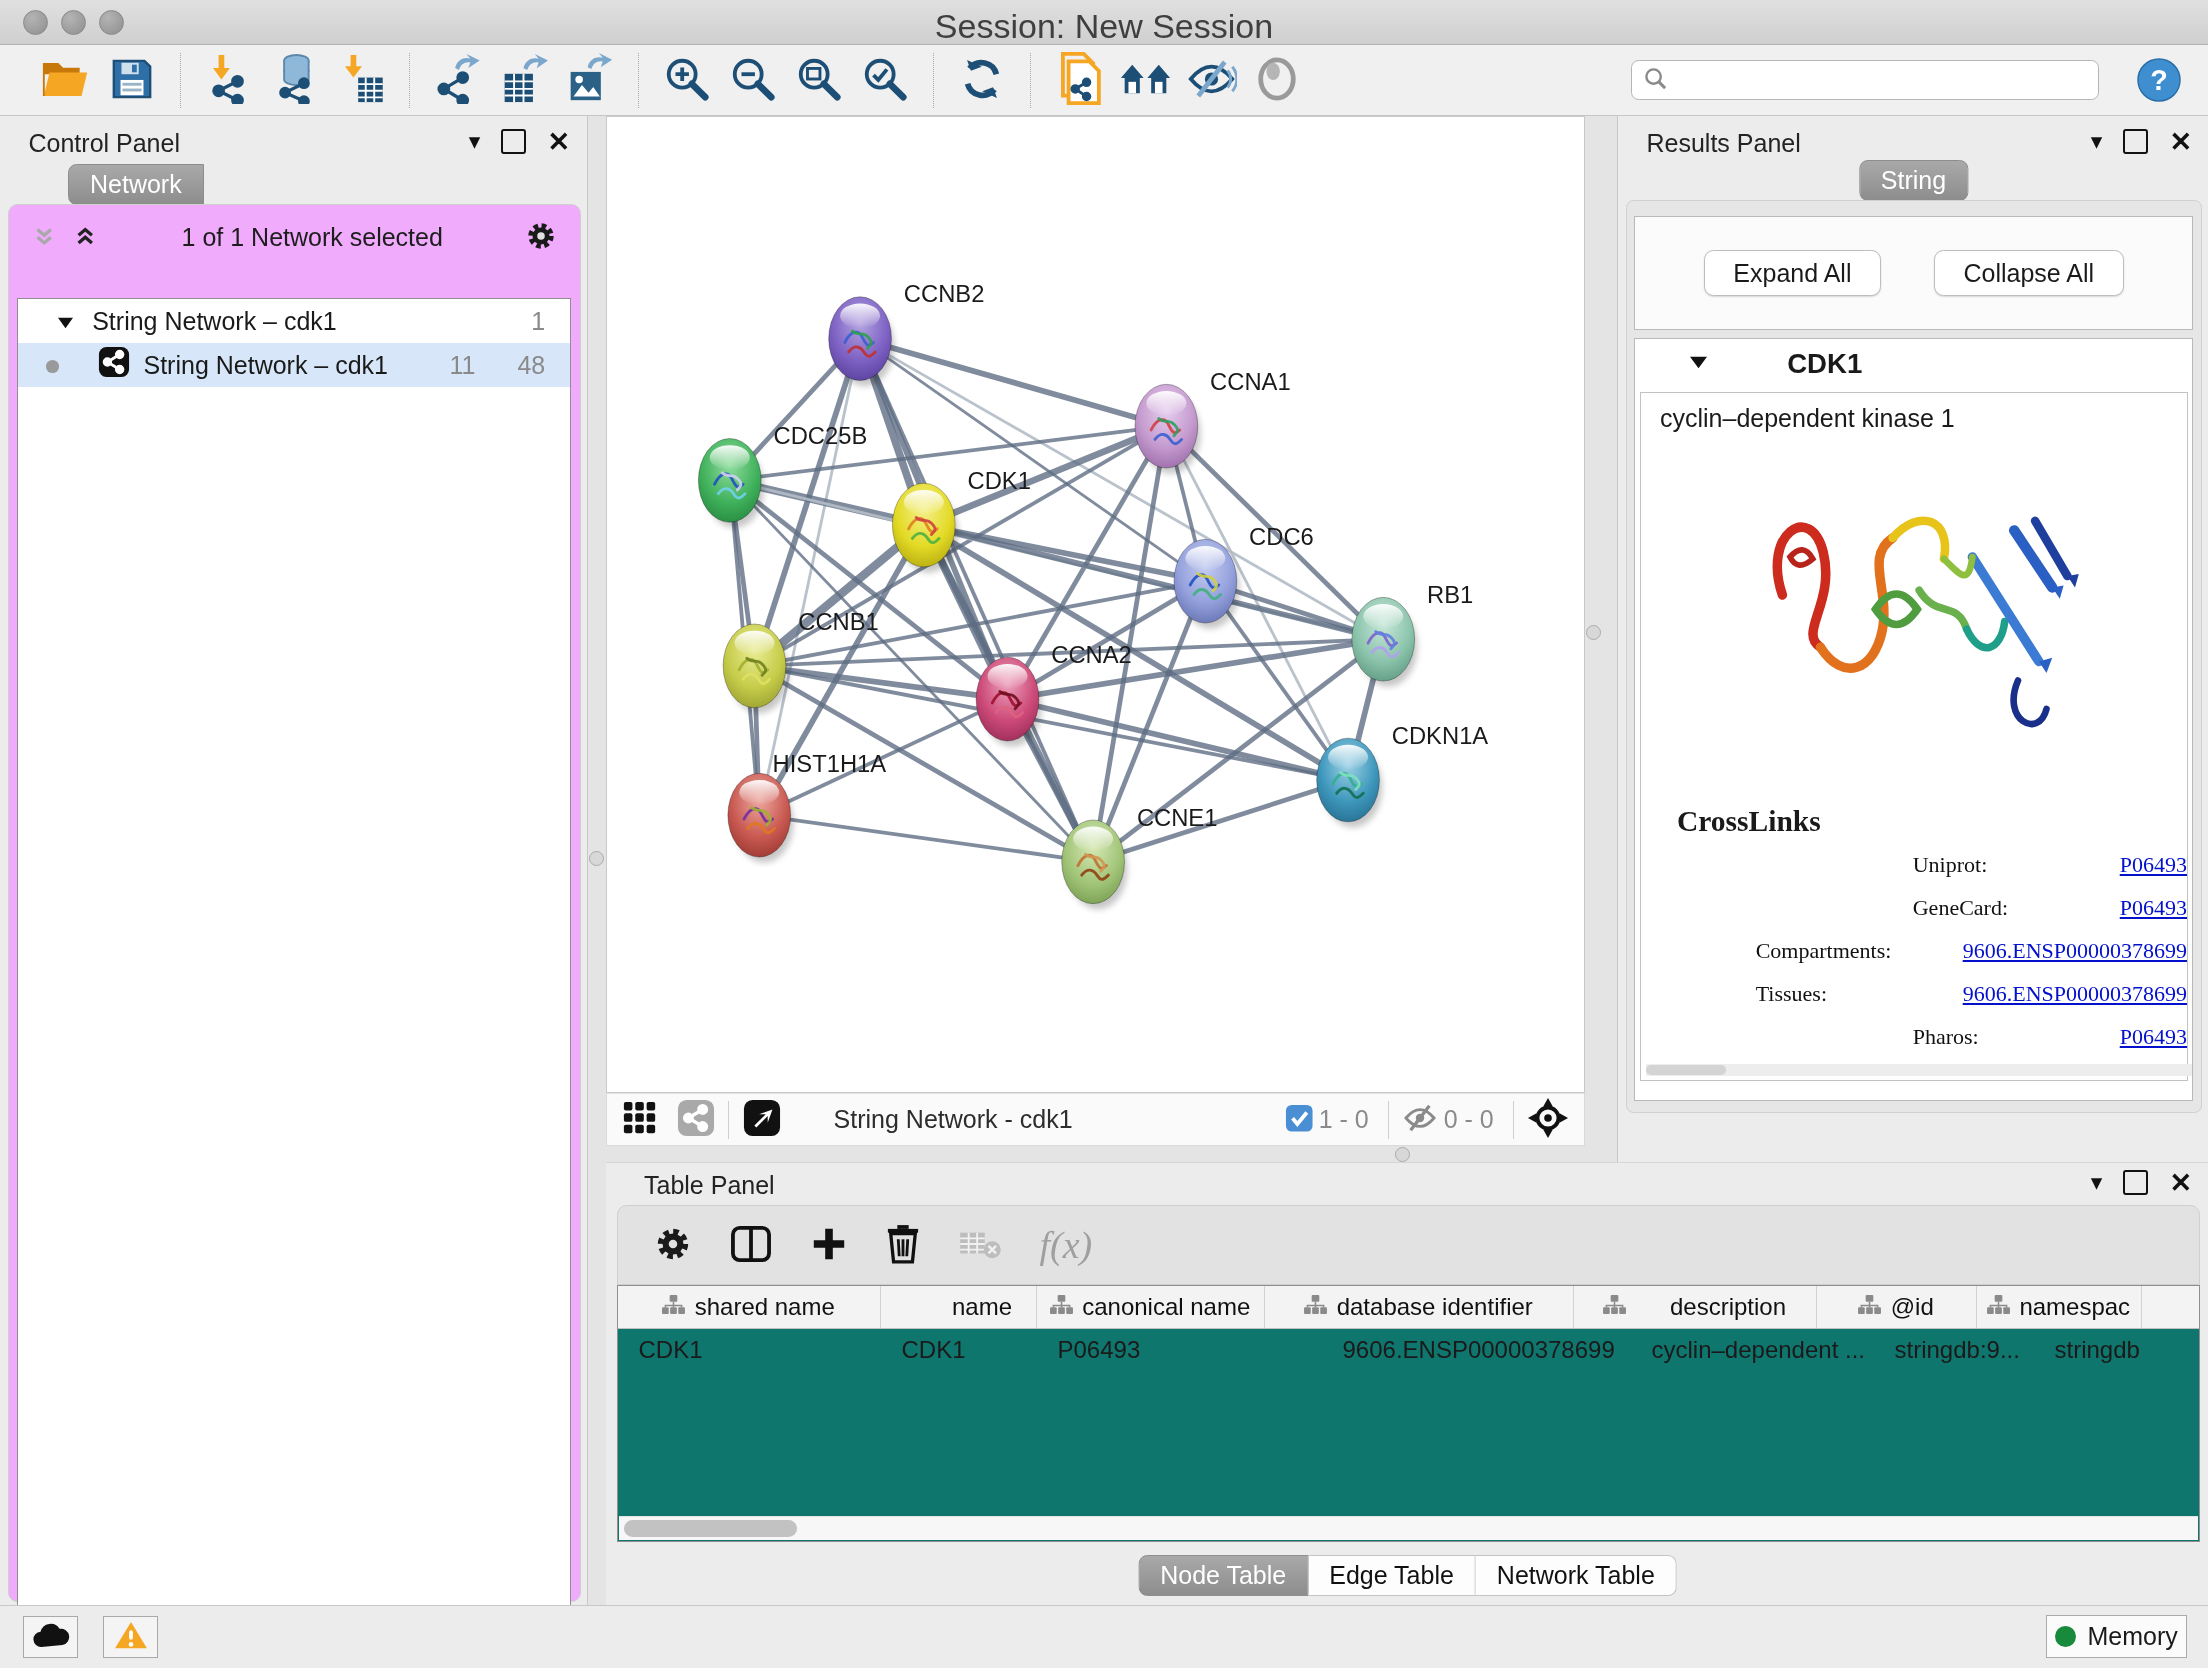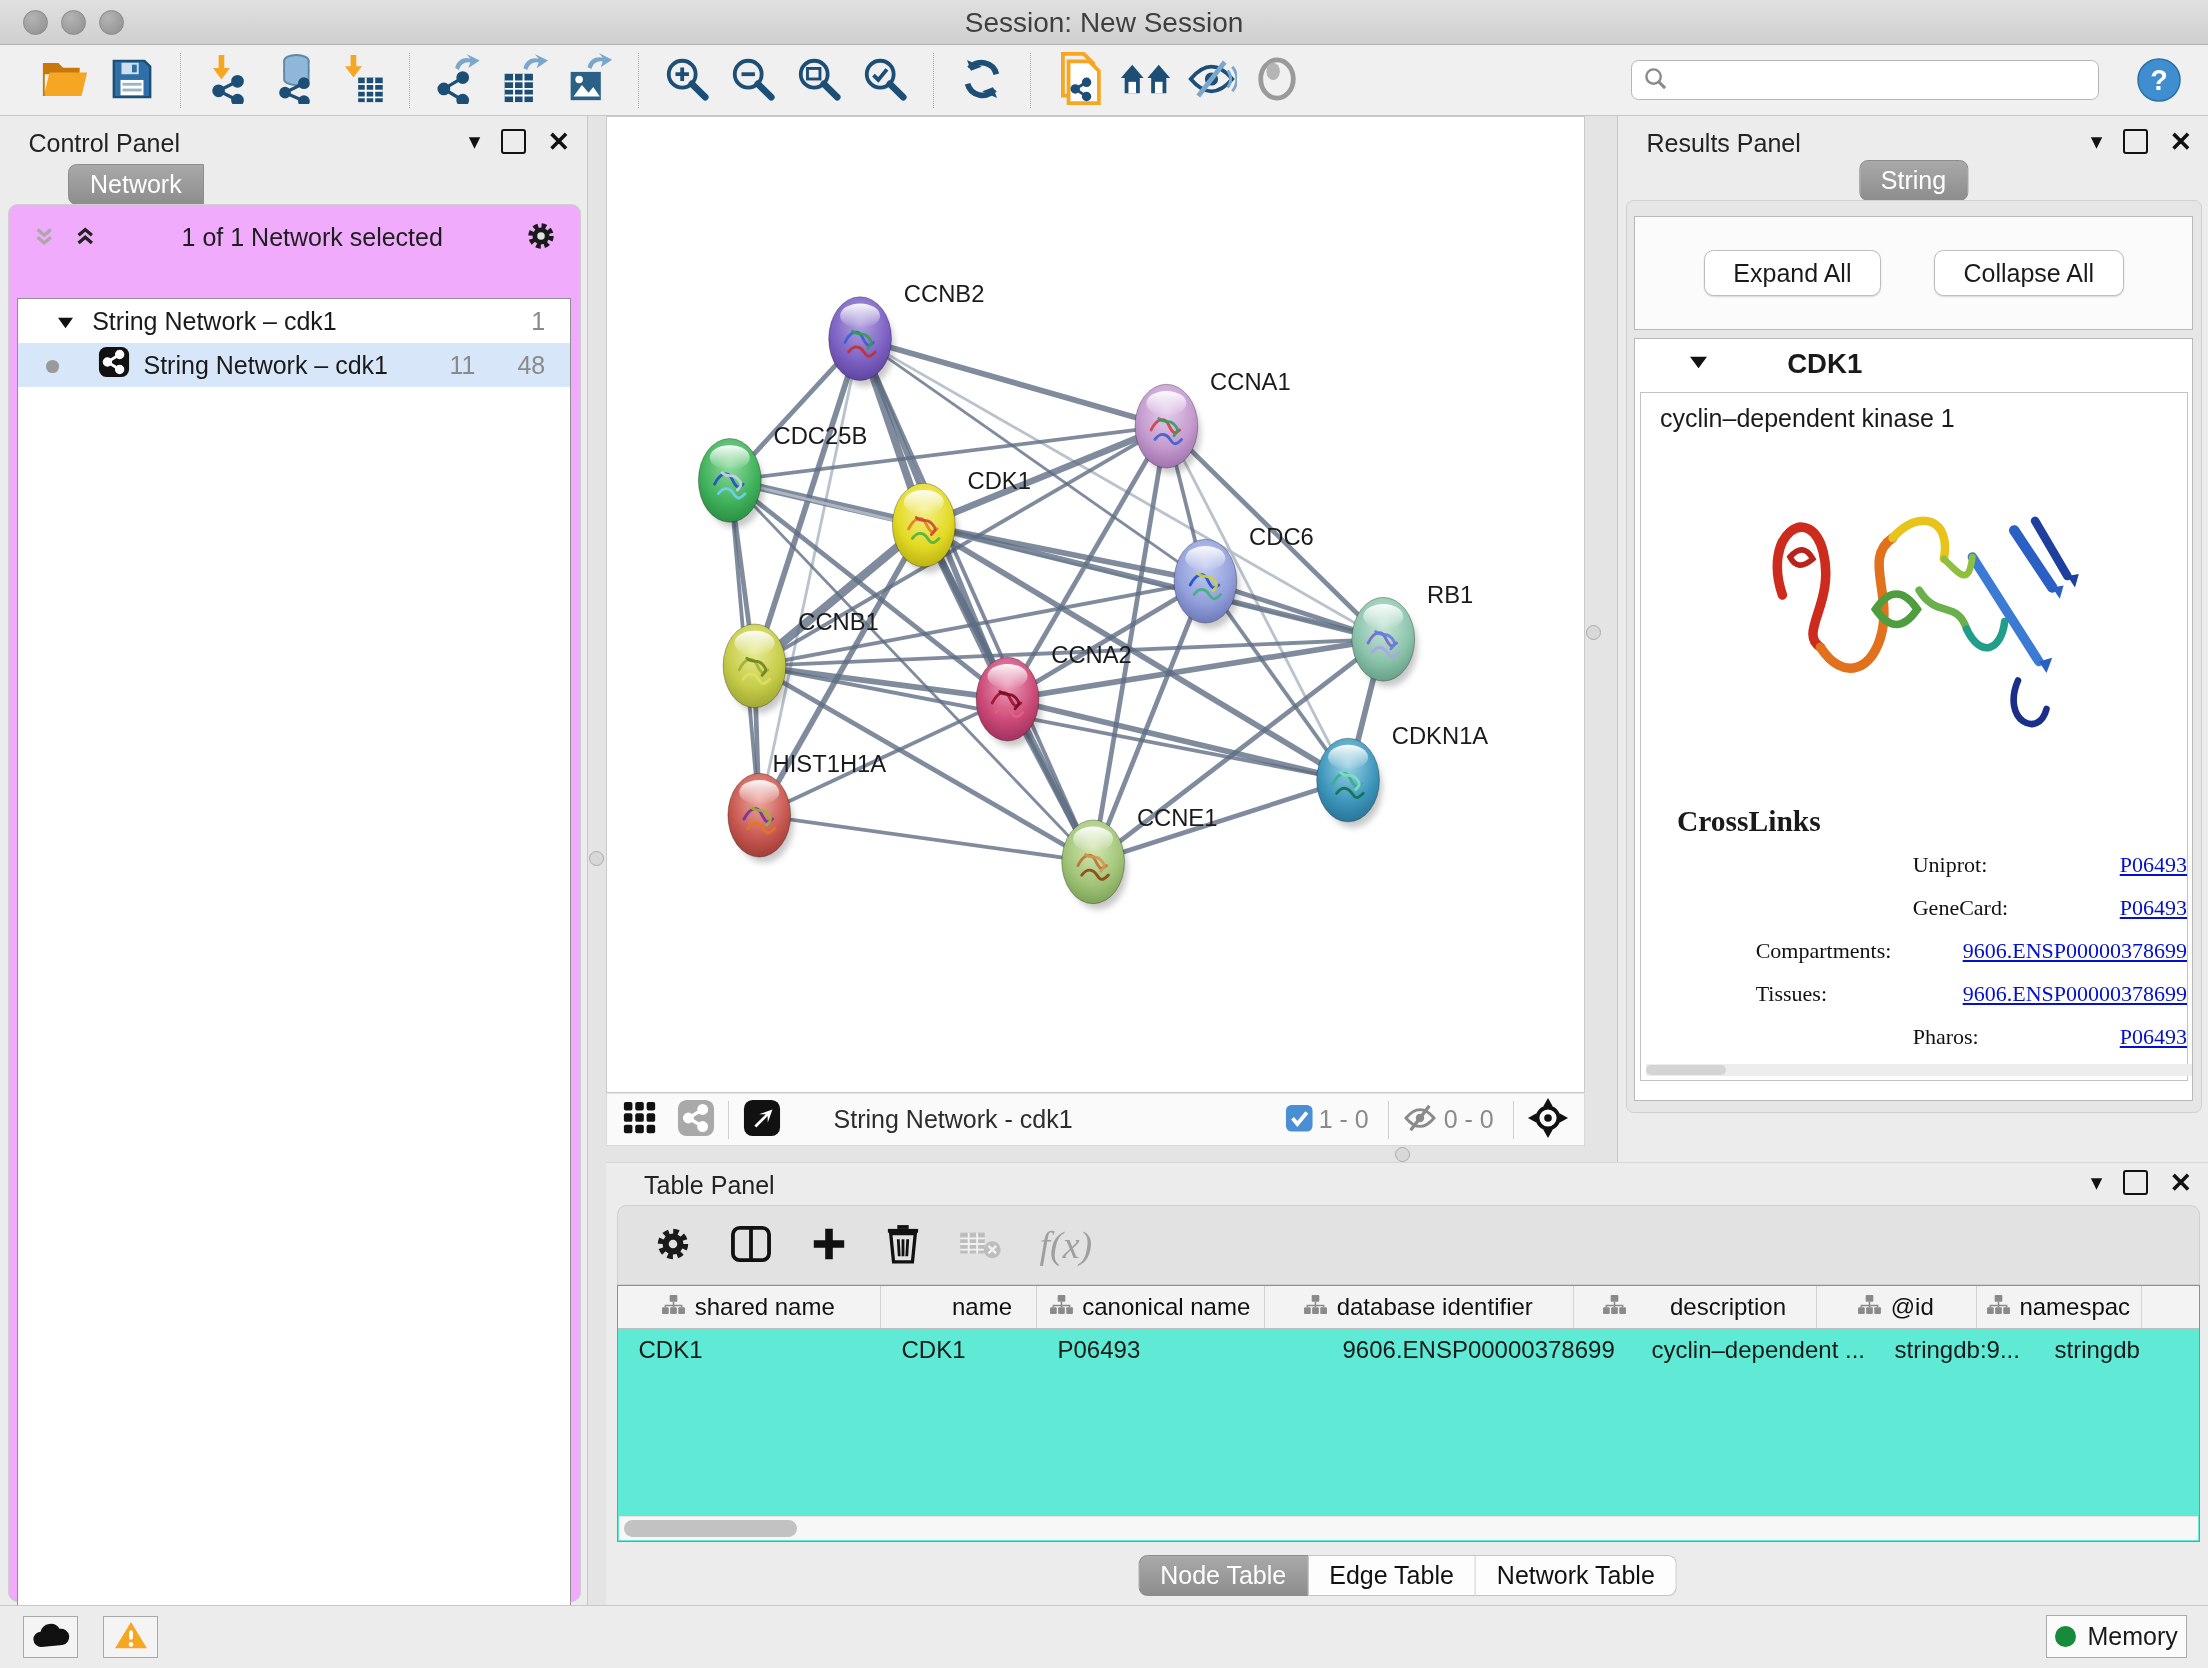--- a/index.html
+++ b/index.html
@@ -4,21 +4,21 @@
 <style>
   html,body{margin:0;padding:0;}
   body{width:2208px;height:1668px;position:relative;overflow:hidden;
        background:#e4e4e4;font-family:"Liberation Sans",sans-serif;color:#1a1a1a;}
   .abs{position:absolute;}
   
   .titlebar{left:0;top:0;width:2208px;height:44px;background:linear-gradient(#e0e0e0,#cfcfcf);
             border-bottom:1px solid #b2b2b2;}
   .tl{position:absolute;top:9.5px;width:25px;height:25px;border-radius:50%;
       background:radial-gradient(circle at 35% 30%,#b4b4b4,#8e8e8e);border:1px solid #8a8a8a;box-sizing:border-box;}
-  .wtitle{position:absolute;top:6.7px;left:0;width:100%;text-align:center;font-size:28px;color:#3f3f3f;}
+  .wtitle{position:absolute;top:6.7px;left:0;width:100%;text-align:center;font-size:34px;color:#3f3f3f;}
   
   .toolbar{left:0;top:45px;width:2208px;height:71px;background:#f0f0f0;border-bottom:1px solid #c6c6c6;
            display:flex;align-items:center;padding-left:40px;box-sizing:border-box;gap:15px;}
   .tbtn{width:51px;height:53px;display:flex;align-items:center;justify-content:center;flex:0 0 auto;}
   .tsep{width:0;height:55px;border-left:1.9px dotted #a9a9a9;margin:0 7.6px;flex:0 0 auto;}
   .searchbox{margin-left:auto;width:468px;height:40px;background:#fff;border:1px solid #b5b5b5;border-radius:7.6px;
              display:flex;align-items:center;padding-left:11.4px;box-sizing:border-box;gap:7.6px;}
   .searchbox input{border:none;outline:none;font-size:23px;width:399px;background:transparent;font-family:inherit;}
   .helpbtn{width:44px;height:44px;margin:0 27px 0 23px;flex:0 0 auto;}
   
@@ -69,21 +69,21 @@
   .xl-title{font-family:"Liberation Serif",serif;font-size:29.5px;font-weight:bold;margin:17px 0 5.7px 36px;}
   .xl-row{display:flex;font-family:Liberation Serif, serif;font-size:22px;height:43px;align-items:center;justify-content:flex-end;}
   .xl-label{margin-left:59px;width:207px;color:#111;}
   .xl-val{color:#0310cc;text-decoration:underline;}
   .rp-scroll{position:absolute;left:4.8px;bottom:3.8px;width:546px;height:12.4px;background:#ededed;}
   .rp-scroll i{position:absolute;left:0;top:1px;width:80px;height:10.5px;background:#d4d4d4;border-radius:4.8px;}
   
   .table-panel{left:606px;top:1162px;width:1603px;height:443px;background:#ececec;box-sizing:border-box;border-top:1px solid #d6d6d6;}
   .tp-toolbar{position:absolute;top:42px;left:10.5px;width:1583px;height:80px;background:#e2e2e2;border:1px solid #cfcfcf;
               border-radius:9.5px 9.5px 0 0;display:flex;align-items:center;gap:38px;padding-left:36px;box-sizing:border-box;}
-  .tp-table{position:absolute;top:122px;left:10.5px;width:1583px;height:257px;background:#5eead4;border:1px solid #8f8f8f;box-sizing:border-box;}
+  .tp-table{position:absolute;top:122px;left:10.5px;width:1583px;height:257px;background:#0f766e;border:1px solid #8f8f8f;box-sizing:border-box;}
   .th-row{display:flex;height:42px;background:#f3f3f3;border-bottom:1px solid #bfbfbf;}
   .th{display:flex;align-items:center;justify-content:center;gap:9.5px;font-size:24px;color:#111;
       border-right:1px solid #d2d2d2;box-sizing:border-box;overflow:hidden;white-space:nowrap;}
   .td-row{display:flex;height:42px;}
   .td{font-size:24px;display:flex;align-items:center;padding-left:21px;box-sizing:border-box;overflow:hidden;white-space:nowrap;}
   .tp-scroll{position:absolute;left:1px;bottom:1px;width:1579px;height:23px;background:#f7f7f7;border-top:1px solid #e4e4e4;}
   .tp-scroll i{position:absolute;left:5.7px;top:2.9px;width:173px;height:17px;background:#c2c2c2;border-radius:8.6px;}
   .tp-tabs{position:absolute;top:392px;left:50%;transform:translateX(-50%);}
   
   .statusbar{left:0;top:1605px;width:2208px;height:63px;background:#ececec;border-top:1px solid #c8c8c8;box-sizing:border-box;}

